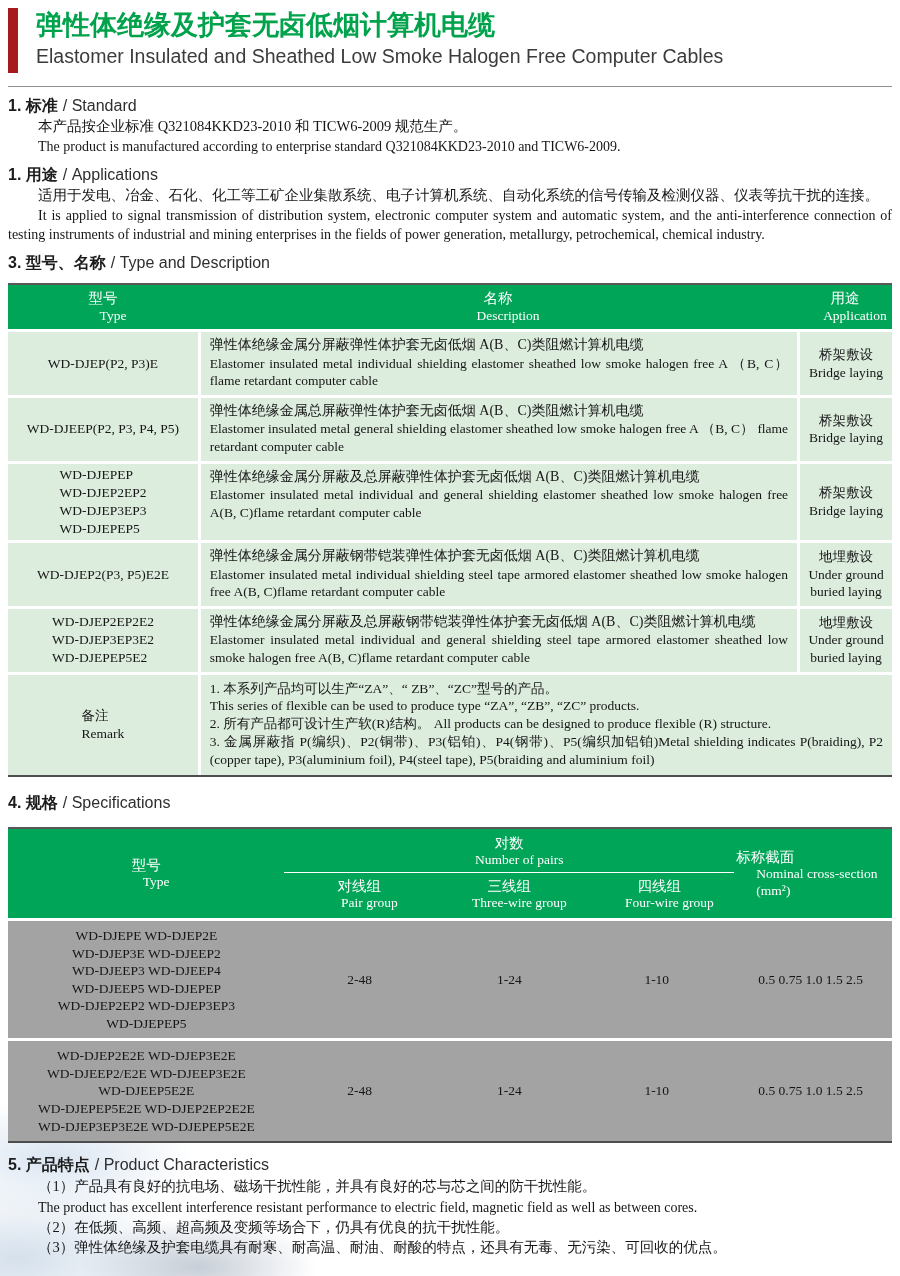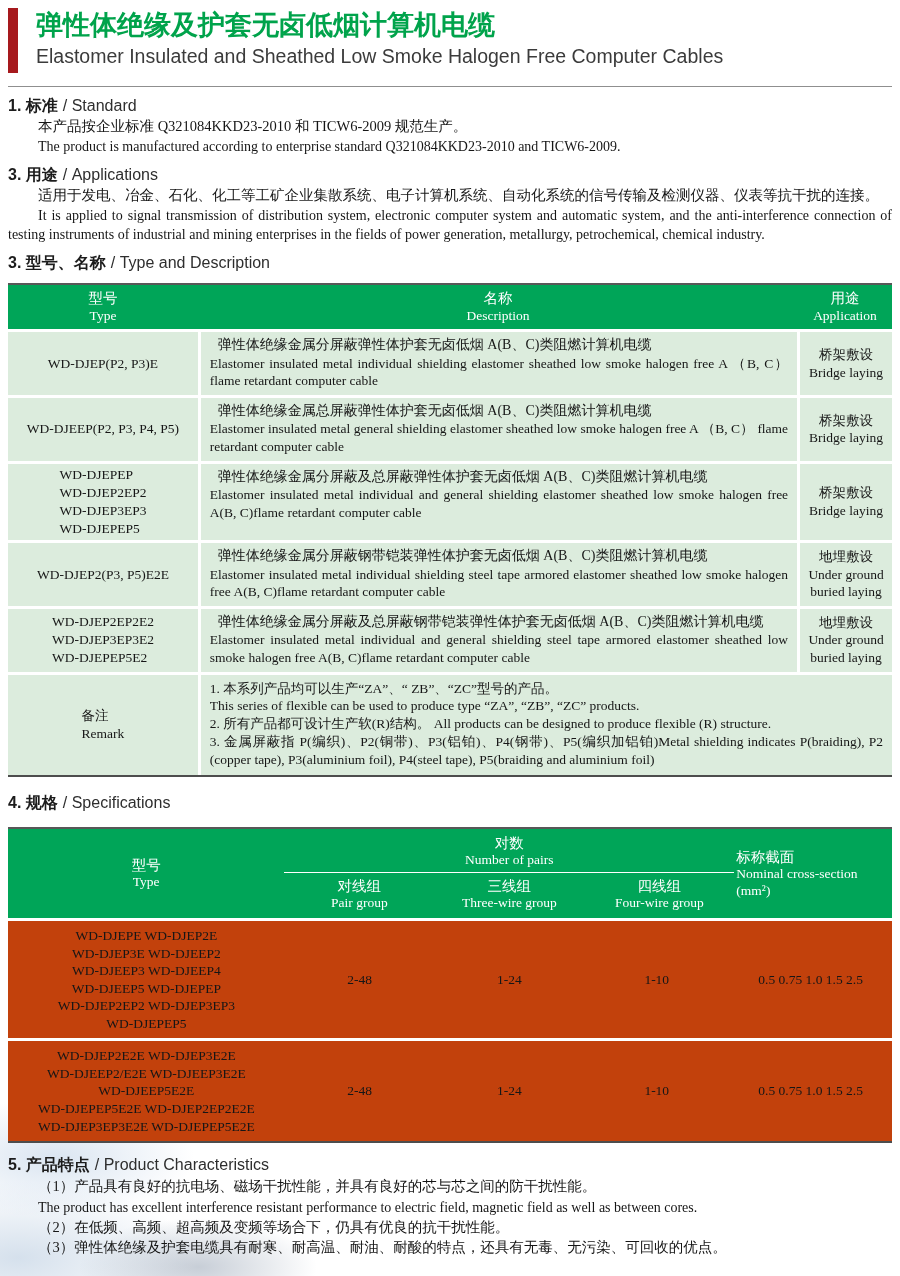--- a/index.html
+++ b/index.html
@@ -28,47 +28,47 @@
   .sec-h { margin-top: 9px; line-height: 1.3; }
   .sec-h .hcn { font-family: "Liberation Sans", sans-serif; font-weight: bold; font-size: 16px; color: #1c1c1c; }
   .sec-h .hen { font-family: "Liberation Sans", sans-serif; font-size: 16px; color: #2e2e2e; margin-left: 5px; }
   .para { font-size: 14px; line-height: 1.36; text-indent: 30px; text-align: justify; }
   .para.cjk { font-size: 14.5px; }
 
   
   .gtable { margin-top: 10px; border-top: 2px solid #585858; border-bottom: 2px solid #4d4d4d; background: #fff; }
   .ghead { background: #00a558; color: #ffffff; text-align: center; }
   .hcell-cn { font-size: 14.5px; line-height: 1.25; }
-  .hcell-en { font-family: "Liberation Serif", serif; font-size: 13.5px; line-height: 1.25; }
+  .hcell-en { font-family: "Liberation Serif", serif; font-size: 13.5px; line-height: 1.25; margin-left: 20px; }
   .pre { white-space: pre-line; }
 
   
   .t1-head { display: flex; padding: 4px 0 5px 0; }
   .t1-head .hc1 { width: 190px; }
   .t1-head .hc2 { width: 600px; }
   .t1-head .hc3 { width: 94px; }
   .t1-row { display: flex; gap: 3px; margin-top: 3px; }
   .cell { background: #dcecdd; }
   .c-type { width: 190px; display: flex; align-items: center; justify-content: center; font-size: 13.5px; line-height: 1.35; padding: 2px; }
   .c-desc { width: 597px; padding: 4px 9px 5px 9px; }
   .c-app  { width: 92px; display: flex; flex-direction: column; align-items: center; justify-content: center; text-align: center; font-size: 13.5px; line-height: 1.3; padding: 2px; }
-  .d-cn { font-size: 14px; line-height: 1.32; margin-left: 8px; }
+  .d-cn { font-size: 14px; line-height: 1.32; }
   .d-en { font-size: 13.5px; line-height: 1.3; text-align: justify; }
   .c-remark { width: 692px; padding: 5px 9px 6px 9px; }
   .r-line { font-size: 13.5px; line-height: 1.33; text-align: justify; }
 
   
   .t2-head { display: flex; }
   .t2-type-h { width: 277px; display: flex; flex-direction: column; align-items: center; justify-content: center; }
   .t2-mid { width: 450px; display: flex; flex-direction: column; }
   .t2-group { padding: 5px 0 3px 0; border-bottom: 1px solid #ffffff; }
   .t2-subs { display: flex; flex: 1; align-items: center; }
   .t2-sub { width: 150px; padding: 4px 0 6px 0; }
   .t2-cross { width: 158px; display: flex; flex-direction: column; align-items: flex-start; justify-content: center; padding: 4px 2px; }
-  .t2-row { display: flex; margin-top: 3px; align-items: center; background: #c2410c; }
+  .t2-row { display: flex; margin-top: 3px; align-items: center; background: #a3a3a3; }
   .t2c-type { width: 277px; text-align: center; font-size: 13.5px; line-height: 1.3; padding: 6px 2px; }
   .t2c { text-align: center; font-size: 13.5px; }
   .t2c.w1 { width: 150px; } .t2c.w2 { width: 150px; } .t2c.w3 { width: 145px; } .t2c.w4 { width: 163px; }
 
   .sec5 .para { margin-top: 1px; }
 </style>
 </head>
 <body>
 
 <div class="page">
@@ -82,21 +82,21 @@
     </header>
     <div class="rule"></div>
 
     <div class="sec-h">
       <span class="hcn">1. 标准</span><span class="hen">/ Standard</span>
     </div>
     <p class="para cjk">本产品按企业标准 Q321084KKD23-2010 和 TICW6-2009 规范生产。</p>
     <p class="para">The product is manufactured according to enterprise standard Q321084KKD23-2010 and TICW6-2009.</p>
 
     <div class="sec-h">
-      <span class="hcn">3. 用途</span><span class="hen">/ Applications</span>
+      <span class="hcn">1. 用途</span><span class="hen">/ Applications</span>
     </div>
     <p class="para cjk">适用于发电、冶金、石化、化工等工矿企业集散系统、电子计算机系统、自动化系统的信号传输及检测仪器、仪表等抗干扰的连接。</p>
     <p class="para">It is applied to signal transmission of distribution system, electronic computer system and automatic system, and the anti-interference connection of testing instruments of industrial and mining enterprises in the fields of power generation, metallurgy, petrochemical, chemical industry.</p>
 
     <div class="sec-h">
       <span class="hcn">3. 型号、名称</span><span class="hen">/ Type and Description</span>
     </div>
 
     <div class="gtable">
       <div class="ghead t1-head">

